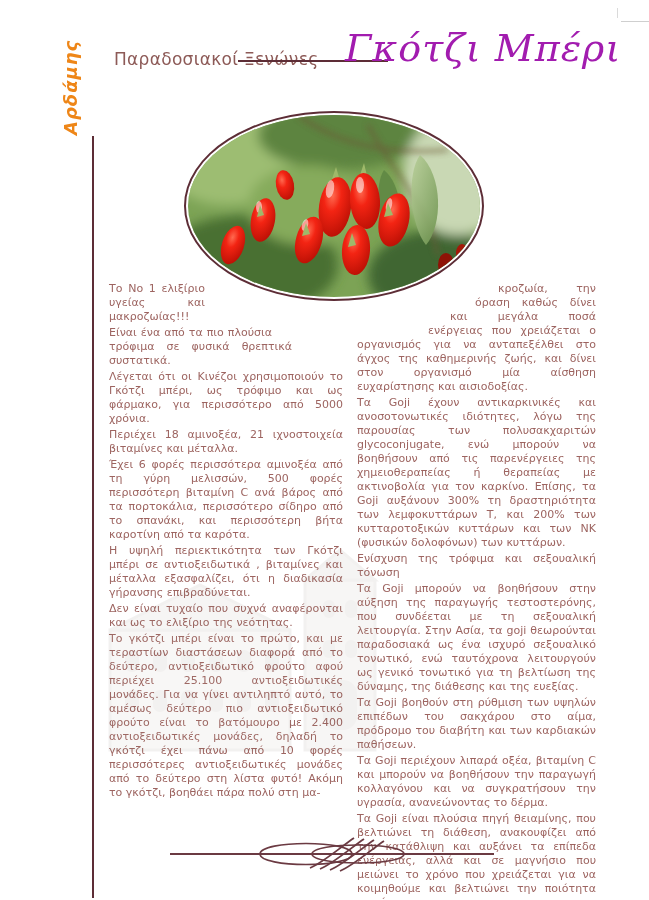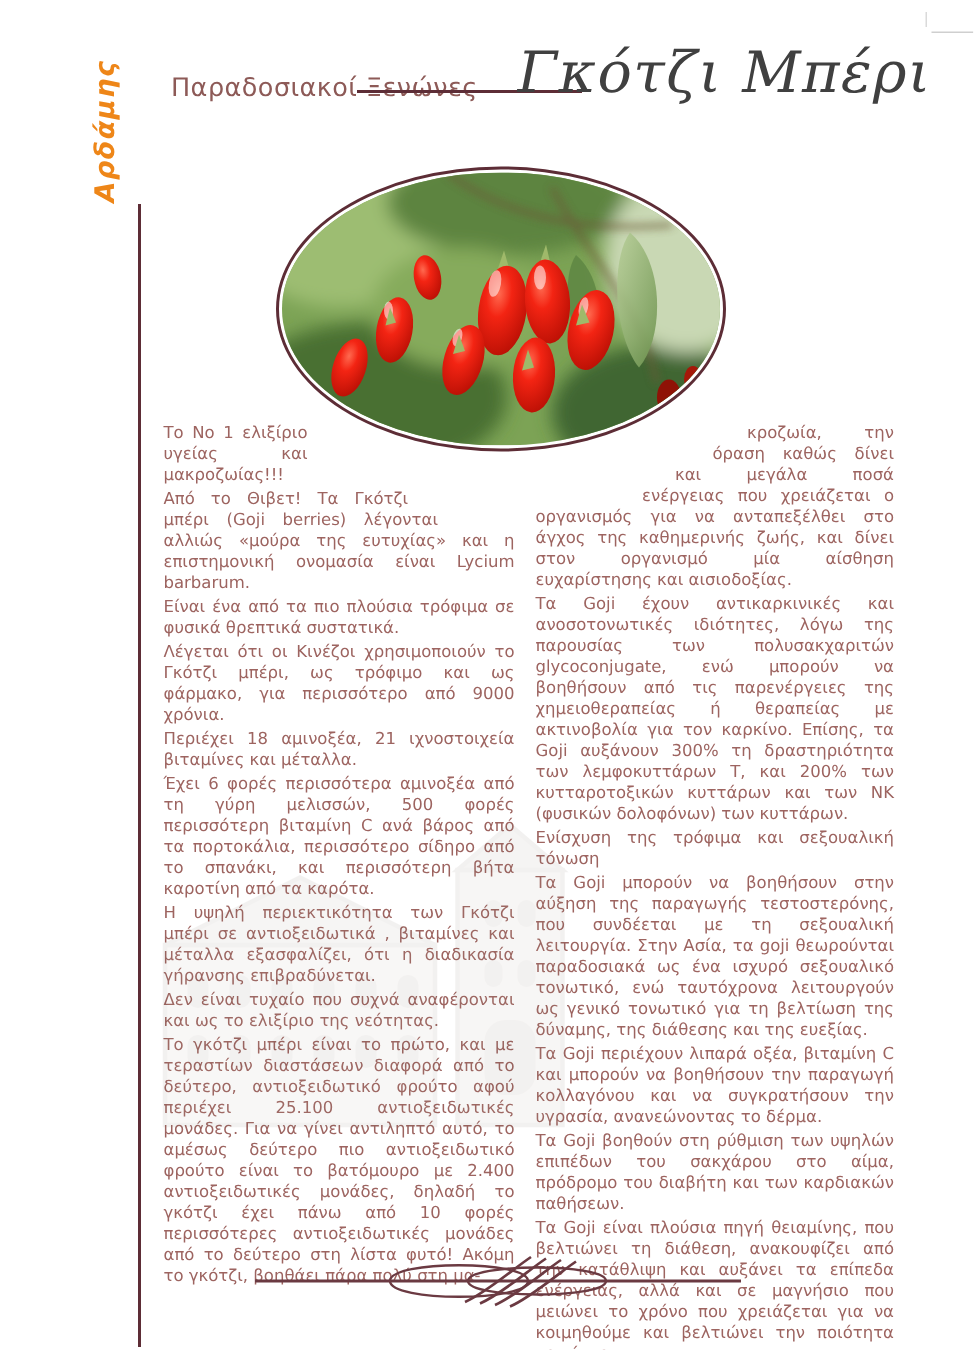--- a/index.html
+++ b/index.html
@@ -20,21 +20,21 @@
   }
   
   .vrule{position:absolute;left:92px;top:136px;width:2px;height:762px;background:#5d2d36;}
 
   
   .cat-label{position:absolute;left:114px;top:49px;font-size:17px;color:#8d5a57;letter-spacing:.3px;}
   .hline{position:absolute;left:238px;top:60px;width:150px;height:2px;background:#5d2d36;}
   .title{
     position:absolute;right:34px;top:26px;width:270px;text-align:center;
     font-family:"DejaVu Serif", serif;font-style:italic;font-size:38px;
-    color:#404040;letter-spacing:1px;white-space:nowrap;
+    color:#a21caf;letter-spacing:1px;white-space:nowrap;
   }
 
   
   .oval{
     position:absolute;left:184px;top:111px;width:292px;height:182px;
     border:2px solid #5d2d36;border-radius:50%;background:#fff;padding:2px;
   }
   .oval-inner{width:100%;height:100%;border-radius:50%;overflow:hidden;}
   .oval-inner svg{display:block;width:100%;height:100%;}
 
@@ -135,41 +135,40 @@
       </svg>
     </div>
   </div>
 
   <div class="col col-left">
     <div class="sp sp-r" style="width:140px;height:28px"></div>
     <div class="sp sp-r" style="width:127px"></div>
     <div class="sp sp-r" style="width:73px"></div>
     <div class="sp sp-r" style="width:53px"></div>
     <p>Το Νο 1 ελιξίριο υγείας και μακροζωίας!!!</p>
-    <p>Από το Θιβετ! Τα Γκότζι μπέρι (Goji berries) λέγονται αλλιώς «μούρα της ευτυχίας» και η επιστημονική ονομασία είναι Lycium barbarum.</p>
     <p>Είναι ένα από τα πιο πλούσια τρόφιμα σε φυσικά θρεπτικά συστατικά.</p>
-    <p>Λέγεται ότι οι Κινέζοι χρησιμοποιούν το Γκότζι μπέρι, ως τρόφιμο και ως φάρμακο, για περισσότερο από 9000 χρόνια.</p>
+    <p>Λέγεται ότι οι Κινέζοι χρησιμοποιούν το Γκότζι μπέρι, ως τρόφιμο και ως φάρμακο, για περισσότερο από 5000 χρόνια.</p>
     <p>Περιέχει 18 αμινοξέα, 21 ιχνοστοιχεία βιταμίνες και μέταλλα.</p>
     <p>Έχει 6 φορές περισσότερα αμινοξέα από τη γύρη μελισσών, 500 φορές περισσότερη βιταμίνη C ανά βάρος από τα πορτοκάλια, περισσότερο σίδηρο από το σπανάκι, και περισσότερη βήτα καροτίνη από τα καρότα.</p>
     <p>Η υψηλή περιεκτικότητα των Γκότζι μπέρι σε αντιοξειδωτικά , βιταμίνες και μέταλλα εξασφαλίζει, ότι η διαδικασία γήρανσης επιβραδύνεται.</p>
     <p>Δεν είναι τυχαίο που συχνά αναφέρονται και ως το ελιξίριο της νεότητας.</p>
     <p>Το γκότζι μπέρι είναι το πρώτο, και με τεραστίων διαστάσεων διαφορά από το δεύτερο, αντιοξειδωτικό φρούτο αφού περιέχει 25.100 αντιοξειδωτικές μονάδες. Για να γίνει αντιληπτό αυτό, το αμέσως δεύτερο πιο αντιοξειδωτικό φρούτο είναι το βατόμουρο με 2.400 αντιοξειδωτικές μονάδες, δηλαδή το γκότζι έχει πάνω από 10 φορές περισσότερες αντιοξειδωτικές μονάδες από το δεύτερο στη λίστα φυτό! Ακόμη το γκότζι, βοηθάει πάρα πολύ στη μα-</p>
   </div>
 
   <div class="col col-right">
     <div class="sp sp-l" style="width:143px"></div>
     <div class="sp sp-l" style="width:120px"></div>
     <div class="sp sp-l" style="width:95px"></div>
     <div class="sp sp-l" style="width:73px"></div>
     <p>κροζωία, την όραση καθώς δίνει και μεγάλα ποσά ενέργειας που χρειάζεται ο οργανισμός για να ανταπεξέλθει στο άγχος της καθημερινής ζωής, και δίνει στον οργανισμό μία αίσθηση ευχαρίστησης και αισιοδοξίας.</p>
     <p>Τα Goji έχουν αντικαρκινικές και ανοσοτονωτικές ιδιότητες, λόγω της παρουσίας των πολυσακχαριτών glycoconjugate, ενώ μπορούν να βοηθήσουν από τις παρενέργειες της χημειοθεραπείας ή θεραπείας με ακτινοβολία για τον καρκίνο.  Επίσης, τα Goji αυξάνουν 300% τη δραστηριότητα των λεμφοκυττάρων Τ, και 200% των κυτταροτοξικών κυττάρων και των ΝΚ (φυσικών δολοφόνων) των κυττάρων.</p>
     <p>Ενίσχυση της τρόφιμα και σεξουαλική τόνωση</p>
     <p>Τα Goji μπορούν να βοηθήσουν στην αύξηση της παραγωγής τεστοστερόνης, που συνδέεται με τη σεξουαλική λειτουργία. Στην Ασία, τα goji θεωρούνται παραδοσιακά ως ένα ισχυρό σεξουαλικό τονωτικό, ενώ ταυτόχρονα λειτουργούν ως γενικό τονωτικό για τη βελτίωση της δύναμης, της διάθεσης και της ευεξίας.</p>
+    <p>Τα Goji βοηθούν στη ρύθμιση των υψηλών επιπέδων του σακχάρου στο αίμα, πρόδρομο του διαβήτη και των καρδιακών παθήσεων.</p>
     <p>Τα Goji περιέχουν λιπαρά οξέα, βιταμίνη C και μπορούν να βοηθήσουν την παραγωγή κολλαγόνου και να συγκρατήσουν την υγρασία, ανανεώνοντας το δέρμα.</p>
-    <p>Τα Goji βοηθούν στη ρύθμιση των υψηλών επιπέδων του σακχάρου στο αίμα, πρόδρομο του διαβήτη και των καρδιακών παθήσεων.</p>
     <p>Τα Goji είναι πλούσια πηγή θειαμίνης, που βελτιώνει τη διάθεση, ανακουφίζει από την κατάθλιψη και αυξάνει τα επίπεδα ενέργειας, αλλά και σε μαγνήσιο που μειώνει το χρόνο που χρειάζεται για να κοιμηθούμε και βελτιώνει την ποιότητα του ύπνου.</p>
     <p>Τα Goji berries έχουν την υψηλότερη βαθμολογία ζωτικής ενέργειας, 355.000 μονάδες Bovis από όλες τις τροφές και είναι ένας από τους λόγους που αποδεικνύουν τα ισχυρά και πολυάριθμα οφέλη που βιώνουν όσοι τα καταναλώνουν.</p>
   </div>
 
   <svg class="watermark" viewBox="0 0 330 250">
     <g fill="none" stroke="#6b584c" stroke-width="3">
       <rect x="15" y="90" width="180" height="120" fill="#b3a396"></rect>
       <path d="M15 90 L105 45 L195 90 Z" fill="#9c8b80"></path>
       <rect x="210" y="40" width="70" height="170" fill="#a89888"></rect>
       <path d="M210 40 L245 10 L280 40 Z" fill="#8d7c70"></path>

